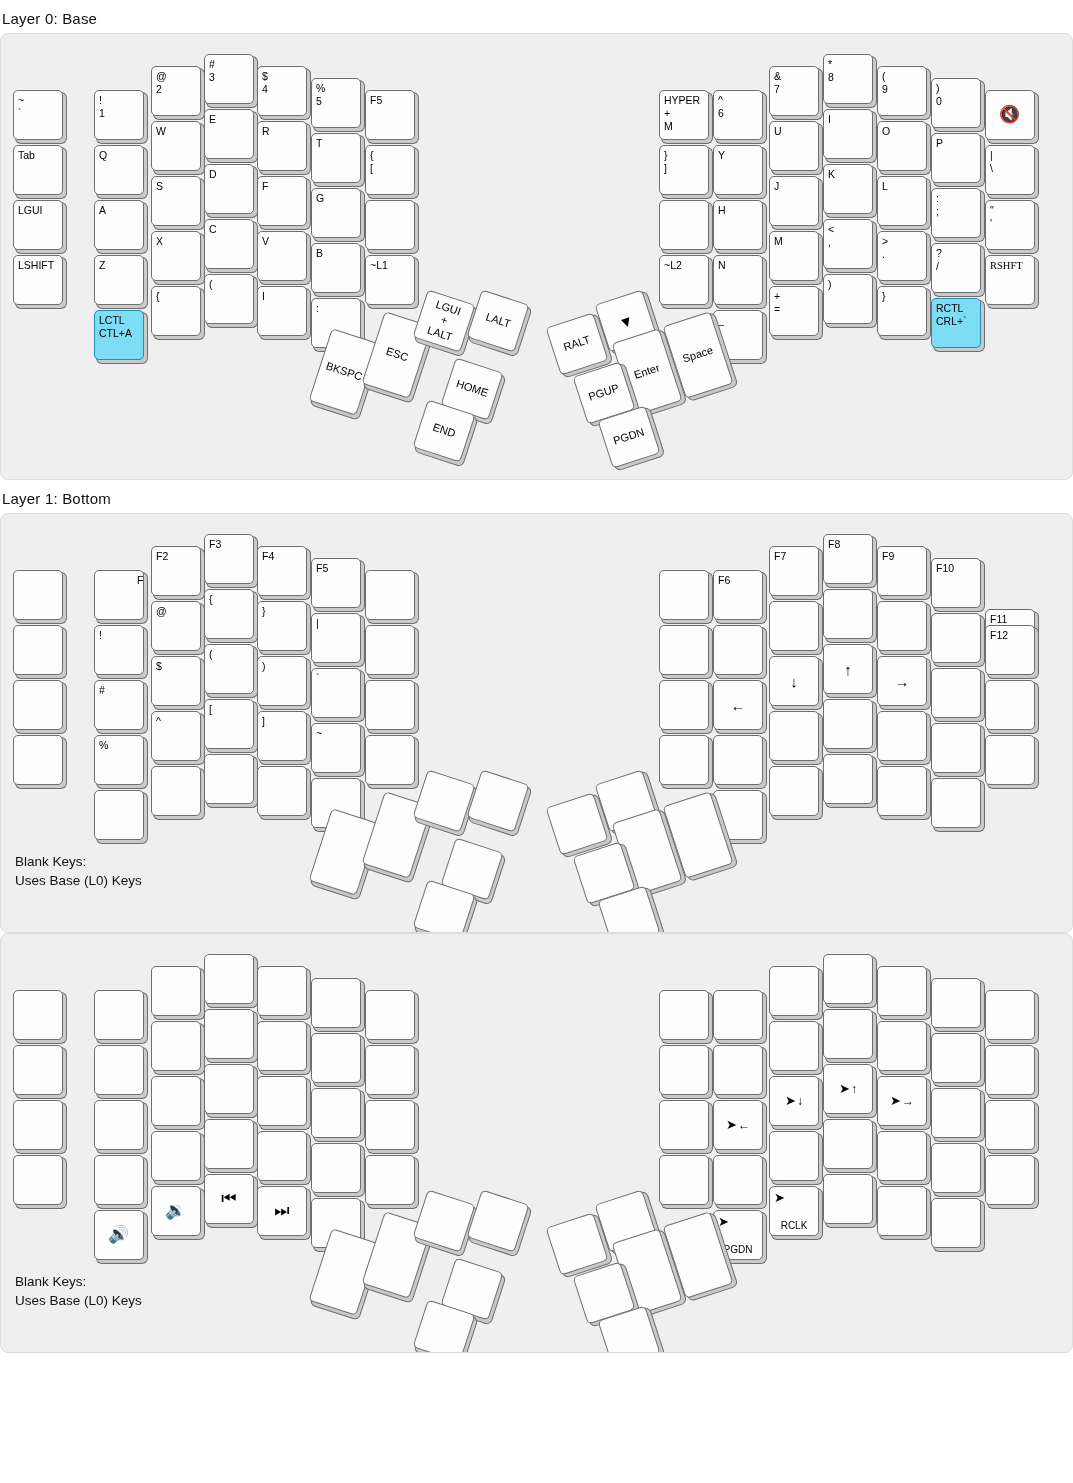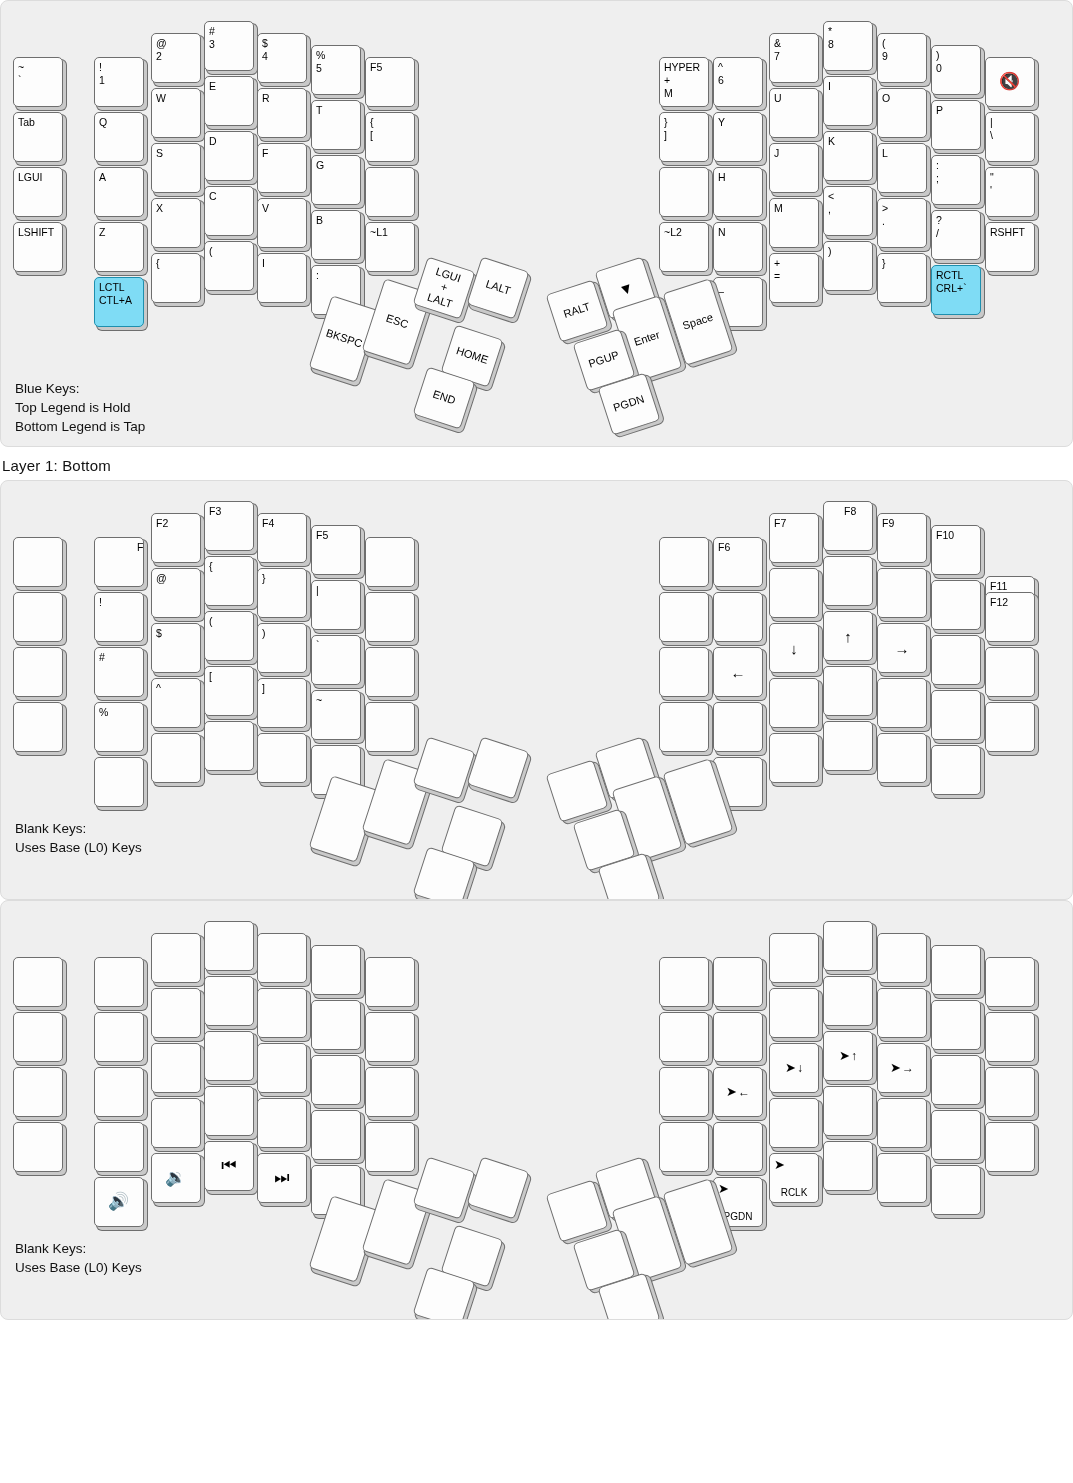--- a/index.html
+++ b/index.html
@@ -67,20 +67,21 @@
   .arrow-glyph { font-size: 15px; line-height: 1; }
   .mouse-key { font-size: 12px; display:flex; align-items:center; justify-content:center; gap:1px;}
   .mouse-lbl { position:absolute; bottom:3px; left:0; right:0; text-align:center; font-size:10px;}
   .mouse-cur { font-size: 13px; }
   .spk { font-size: 17px; }
 </style>
 </head>
 <body>
 
 <div id="layer0" class="layer-block">
+  <div class="layer-title">Layer 0: Base</div>
   <div class="layer-panel" id="panel0">
       <div class="key" style="left: 12px; top: 56px;"><span style="white-space: pre-line;">~
 `</span></div>
       <div class="key" style="left: 93px; top: 56px;"><span style="white-space: pre-line;">!
 1</span></div>
       <div class="key" style="left: 150px; top: 32px;"><span style="white-space: pre-line;">@
 2</span></div>
       <div class="key" style="left: 203px; top: 20px;"><span style="white-space: pre-line;">#
 3</span></div>
       <div class="key" style="left: 256px; top: 32px;"><span style="white-space: pre-line;">$
@@ -150,21 +151,21 @@
 '</span></div>
       <div class="key" style="left: 658px; top: 221px;"><span style="white-space: pre-line;">~L2</span></div>
       <div class="key" style="left: 712px; top: 221px;"><span style="white-space: pre-line;">N</span></div>
       <div class="key" style="left: 768px; top: 197px;"><span style="white-space: pre-line;">M</span></div>
       <div class="key" style="left: 822px; top: 185px;"><span style="white-space: pre-line;">&lt;
 ,</span></div>
       <div class="key" style="left: 876px; top: 197px;"><span style="white-space: pre-line;">&gt;
 .</span></div>
       <div class="key" style="left: 930px; top: 209px;"><span style="white-space: pre-line;">?
 /</span></div>
-      <div class="key" style="left: 984px; top: 221px;"><span style="white-space: pre-line;">RSHFT</span></div>
+      <div class="key" style="left: 984px; top: 221px;"><span style="white-space: pre-line; font-family: Liberation Serif, serif;">RSHFT</span></div>
       <div class="key" style="left: 712px; top: 276px;"><span style="white-space: pre-line;">_
 -</span></div>
       <div class="key" style="left: 768px; top: 252px;"><span style="white-space: pre-line;">+
 =</span></div>
       <div class="key" style="left: 822px; top: 240px;"><span style="white-space: pre-line;">)</span></div>
       <div class="key" style="left: 876px; top: 252px;"><span style="white-space: pre-line;">}</span></div>
       <div class="key blue" style="left: 930px; top: 264px;"><span style="white-space: pre-line;">RCTL
 CRL+`</span></div>
       <div class="key thumbbig center" style="left: 318px; top: 300px; transform: rotate(18deg);"><span style="white-space: pre-line;">BKSPC</span></div>
       <div class="key thumbbig center" style="left: 371px; top: 283px; transform: rotate(18deg);"><span style="white-space: pre-line;">ESC</span></div>
@@ -173,23 +174,20 @@
 LALT</span></div>
       <div class="key center" style="left: 472px; top: 262px; transform: rotate(18deg);"><span style="white-space: pre-line;">LALT</span></div>
       <div class="key center" style="left: 446px; top: 330px; transform: rotate(18deg);"><span style="white-space: pre-line;">HOME</span></div>
       <div class="key center" style="left: 418px; top: 372px; transform: rotate(18deg);"><span style="white-space: pre-line;">END</span></div>
       <div class="key center" style="left: 551px; top: 285px; transform: rotate(-18deg);"><span style="white-space: pre-line;">RALT</span></div>
       <div class="key center" style="left: 600px; top: 262px; transform: rotate(-18deg);"><span class="arrow-glyph" style="white-space: pre-line;">▼</span></div>
       <div class="key thumbbig center" style="left: 621px; top: 300px; transform: rotate(-18deg);"><span style="white-space: pre-line;">Enter</span></div>
       <div class="key thumbbig center" style="left: 672px; top: 283px; transform: rotate(-18deg);"><span style="white-space: pre-line;">Space</span></div>
       <div class="key center" style="left: 578px; top: 334px; transform: rotate(-18deg);"><span style="white-space: pre-line;">PGUP</span></div>
       <div class="key center" style="left: 603px; top: 378px; transform: rotate(-18deg);"><span style="white-space: pre-line;">PGDN</span></div>
-      <div class="note" style="left: 14px; top: 378px;">Blue Keys:
-Top Legend is Hold
-Bottom Legend is Tap</div>
     </div>
 </div>
 
 <div id="layer1" class="layer-block">
   <div class="layer-title">Layer 1: Bottom</div>
   <div class="layer-panel" id="panel1">
       <div class="key" style="left: 12px; top: 56px;"></div>
       <div class="key" style="left: 93px; top: 56px;"><span style="white-space: pre-line; padding-left: 38px;">F1</span></div>
       <div class="key" style="left: 150px; top: 32px;"><span style="white-space: pre-line;">F2</span></div>
       <div class="key" style="left: 203px; top: 20px;"><span style="white-space: pre-line;">F3</span></div>
@@ -218,21 +216,21 @@
       <div class="key" style="left: 310px; top: 209px;"><span style="white-space: pre-line;">~</span></div>
       <div class="key" style="left: 364px; top: 221px;"></div>
       <div class="key" style="left: 93px; top: 276px;"></div>
       <div class="key" style="left: 150px; top: 252px;"></div>
       <div class="key" style="left: 203px; top: 240px;"></div>
       <div class="key" style="left: 256px; top: 252px;"></div>
       <div class="key" style="left: 310px; top: 264px;"></div>
       <div class="key" style="left: 658px; top: 56px;"></div>
       <div class="key" style="left: 712px; top: 56px;"><span style="white-space: pre-line;">F6</span></div>
       <div class="key" style="left: 768px; top: 32px;"><span style="white-space: pre-line;">F7</span></div>
-      <div class="key" style="left: 822px; top: 20px;"><span style="white-space: pre-line; margin-left: 16px;">F8</span></div>
+      <div class="key" style="left: 822px; top: 20px;"><span style="white-space: pre-line;">F8</span></div>
       <div class="key" style="left: 876px; top: 32px;"><span style="white-space: pre-line;">F9</span></div>
       <div class="key" style="left: 930px; top: 44px;"><span style="white-space: pre-line;">F10</span></div>
       <div class="key" style="left: 984px; top: 56px; margin-top: 39px;"><span style="white-space: pre-line;">F11</span></div>
       <div class="key" style="left: 658px; top: 111px;"></div>
       <div class="key" style="left: 712px; top: 111px;"></div>
       <div class="key" style="left: 768px; top: 87px;"></div>
       <div class="key" style="left: 822px; top: 75px;"></div>
       <div class="key" style="left: 876px; top: 87px;"></div>
       <div class="key" style="left: 930px; top: 99px;"></div>
       <div class="key" style="left: 984px; top: 111px;"><span style="white-space: pre-line;">F12</span></div>

